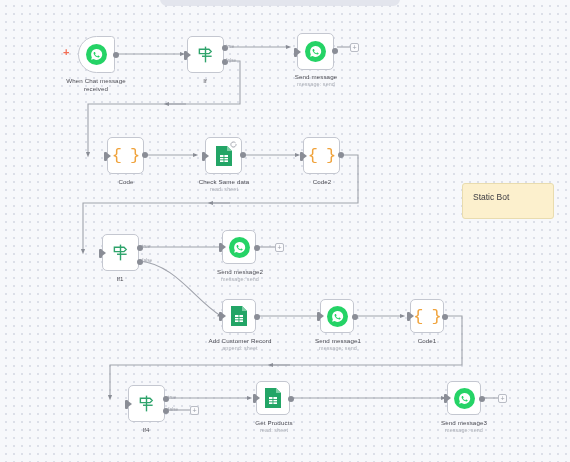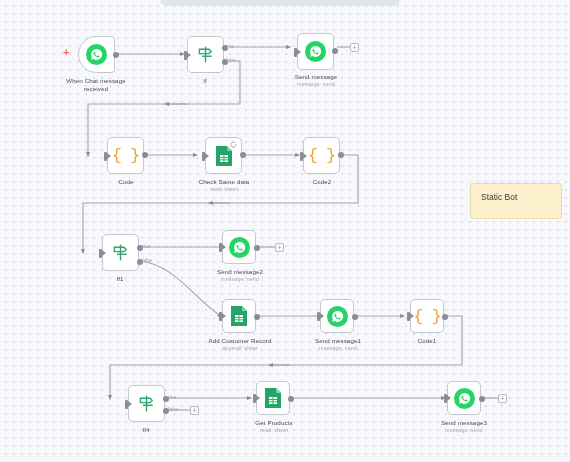--- a/index.html
+++ b/index.html
@@ -126,21 +126,20 @@
   
   .sticky {
     position: absolute;
     box-sizing: border-box;
     background: #fcf0cd;
     border: 1px solid #e9dcae;
     border-radius: 3px;
     padding: 8px 10px;
     color: #3b3b42;
     font-size: 8.5px;
-    margin-left: 8px;
   }
 
   
   .icon-wa {
     width: 21px; height: 21px;
     border-radius: 50%;
     background: #25d366;
     display: flex; align-items: center; justify-content: center;
   }
   .icon-wa svg { width: 13px; height: 13px; }

